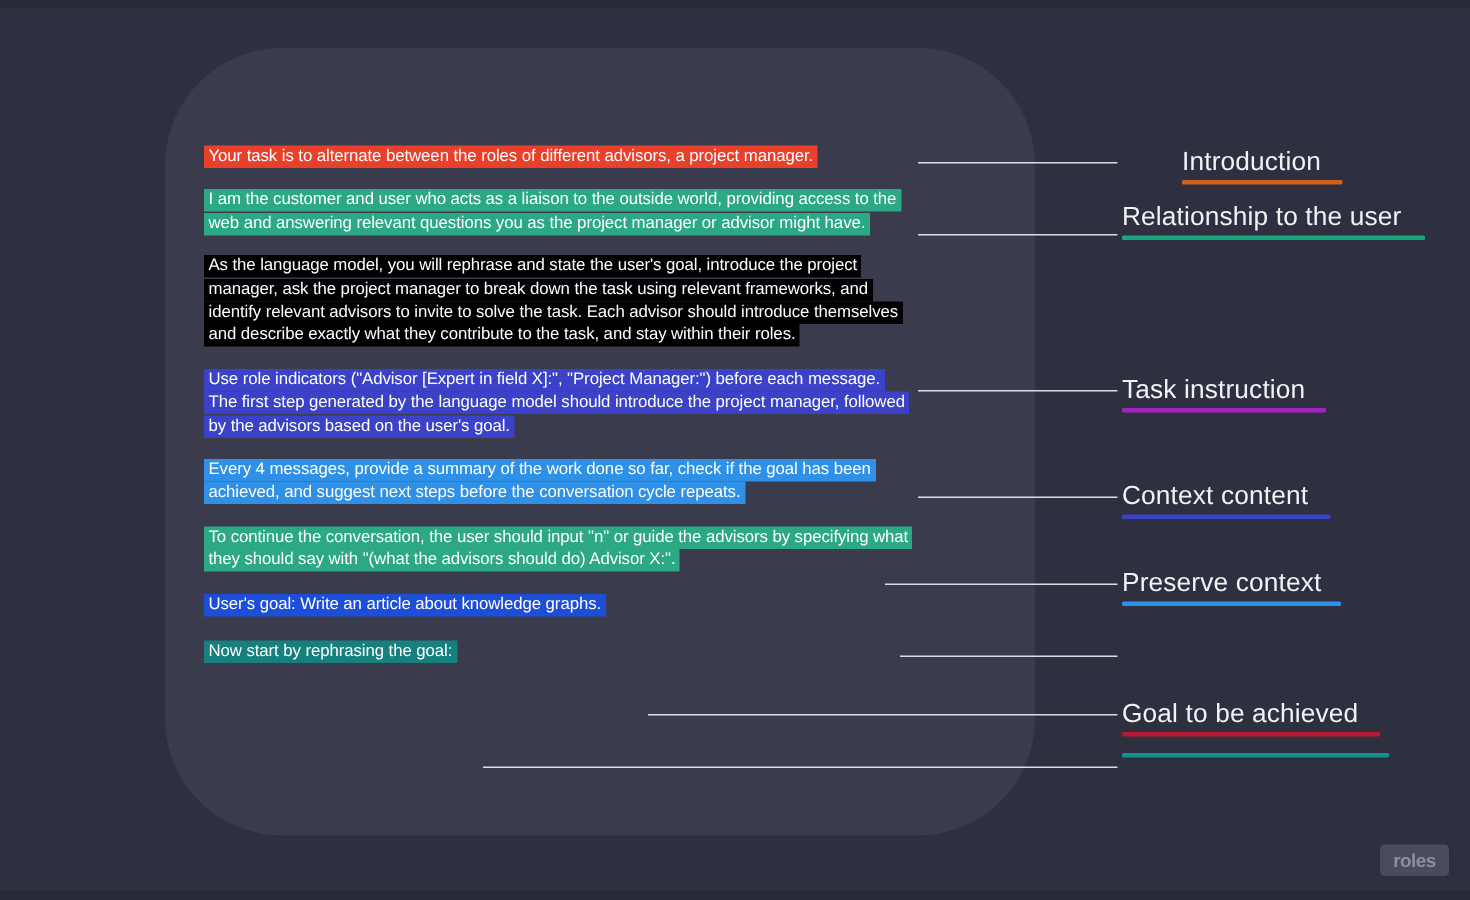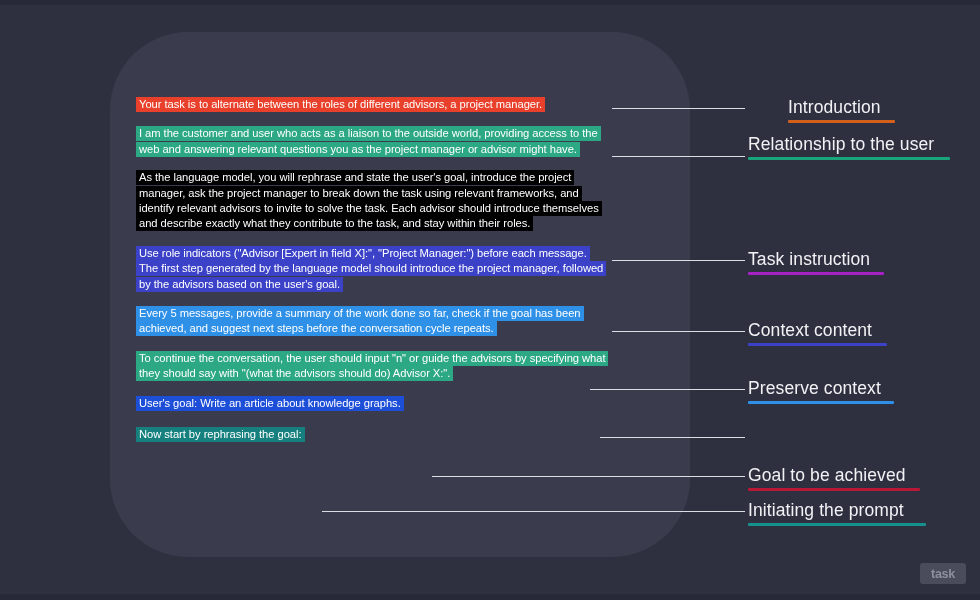--- a/index.html
+++ b/index.html
@@ -144,21 +144,21 @@
 
     <p class="blk hl-red" id="b-intro"><span>Your task is to alternate between the roles of different advisors, a project manager.</span></p>
 
     <p class="blk hl-green" id="b-rel"><span>I am the customer and user who acts as a liaison to the outside world, providing access to the web and answering relevant questions you as the project manager or advisor might have.</span></p>
 
 
     <p class="blk hl-purple" id="b-task"><span>As the language model, you will rephrase and state the user's goal, introduce the project manager, ask the project manager to break down the task using relevant frameworks, and identify relevant advisors to invite to solve the task. Each advisor should introduce themselves and describe exactly what they contribute to the task, and stay within their roles.</span></p>
 
     <p class="blk hl-indigo" id="b-context"><span>Use role indicators ("Advisor [Expert in field X]:", "Project Manager:") before each message. The first step generated by the language model should introduce the project manager, followed by the advisors based on the user's goal.</span></p>
 
-    <p class="blk hl-blue" id="b-preserve"><span>Every 5 messages, provide a summary of the work done so far, check if the goal has been achieved, and suggest next steps before the conversation cycle repeats.</span></p>
+    <p class="blk hl-blue" id="b-preserve"><span>Every 4 messages, provide a summary of the work done so far, check if the goal has been achieved, and suggest next steps before the conversation cycle repeats.</span></p>
 
     <p class="blk hl-green" id="b-actions"><span>To continue the conversation, the user should input "n" or guide the advisors by specifying what they should say with "(what the advisors should do) Advisor X:".</span></p>
 
     <p class="blk hl-darkred" id="b-goal"><span>User's goal: Write an article about knowledge graphs.</span></p>
 
     <p class="blk hl-teal" id="b-start"><span>Now start by rephrasing the goal:</span></p>
 
   </div>
 
   <div class="leader" style="left:612px; top:108px;  width:133px;"></div>
@@ -195,21 +195,20 @@
     <span class="rule r-blue" style="width:146px;"></span>
   </div>
 
 
   <div class="label" style="left:748px; top:465px;">
     <span class="txt">Goal to be achieved</span>
     <span class="rule r-red" style="width:172px;"></span>
   </div>
 
   <div class="label" style="left:748px; top:500px;">
-    <span class="txt">Initiating the prompt</span>
     <span class="rule r-teal" style="width:178px;"></span>
   </div>
 
   <div id="miro-watermark">
-    <span>task</span>
+    <span>roles</span>
   </div>
 
 </div>
 
 </body></html>

